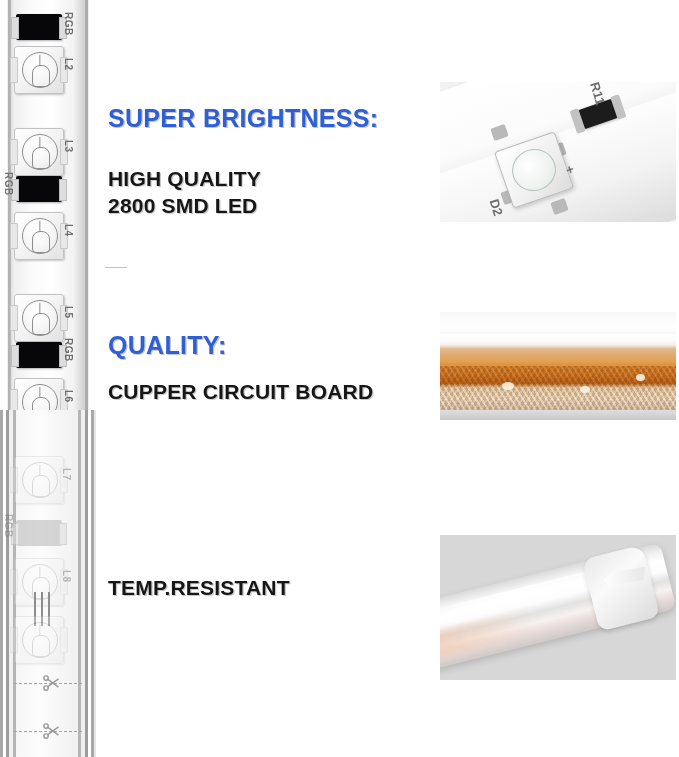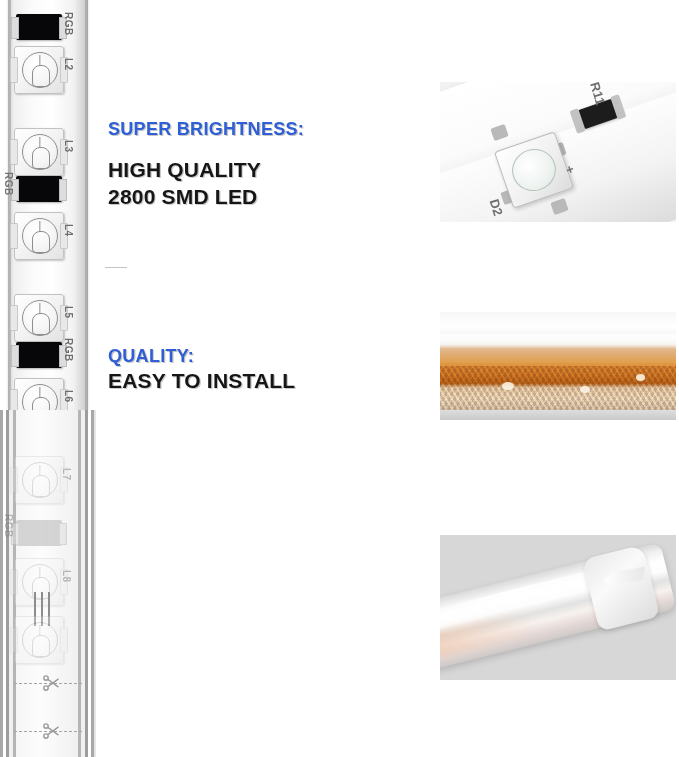--- a/index.html
+++ b/index.html
@@ -103,25 +103,24 @@
     color:#9a9a9a;
   }
   
   .wires{position:absolute;left:34px;width:18px;height:34px;}
   .wires i{position:absolute;top:0;width:1.6px;height:34px;background:#8d8d8d;display:block;}
 
   
   .txt-block{position:absolute;left:108px;}
   .heading{
     color:#2f5fd6;
-    font-size:18px;font-weight:700;letter-spacing:.3px;
+    font-size:25px;font-weight:700;letter-spacing:.3px;
     font-family:"Liberation Sans", sans-serif;
     white-space:nowrap;
     text-shadow:1.2px 1.2px 0 rgba(150,150,150,.55);
-    margin-top:15px;
   }
   .subline{
     color:#161616;
     font-size:21px;font-weight:700;letter-spacing:.2px;
     line-height:27px;white-space:nowrap;
     font-family:"Liberation Sans", sans-serif;
     text-shadow:1.2px 1.2px 0 rgba(150,150,150,.5);
   }
   .tiny-rule{position:absolute;left:105px;top:267px;width:22px;height:0;border-top:1.5px solid #c4c4c4;}
 
@@ -338,30 +337,31 @@
           </svg>
         </div>
       </div>
     </div>
   </div>
 
   <div class="tiny-rule"></div>
 
   <div class="txt-block" style="top:104px">
     <div class="heading">SUPER BRIGHTNESS:</div>
-    <div class="subline" style="margin-top:16px">HIGH QUALITY</div>
+    <div class="subline" style="margin-top:32px">HIGH QUALITY</div>
     <div class="subline">2800 SMD LED</div>
   </div>
 
   <div class="txt-block" style="top:331px">
     <div class="heading">QUALITY:</div>
-    <div class="subline">EASY TO INSTALL</div>
+    <div class="subline" style="margin-top:18px">CUPPER CIRCUIT BOARD</div>
   </div>
 
   <div class="txt-block" style="top:556px">
+    <div class="subline" style="margin-top:18px">TEMP.RESISTANT</div>
   </div>
 
   <div class="photo p1">
     <div class="board"></div>
     <div class="board2"></div>
     <div class="pad" style="left:52px;top:44px"></div>
     <div class="pad" style="left:110px;top:62px"></div>
     <div class="pad" style="left:62px;top:108px"></div>
     <div class="pad" style="left:112px;top:118px"></div>
     <div class="led-big">

